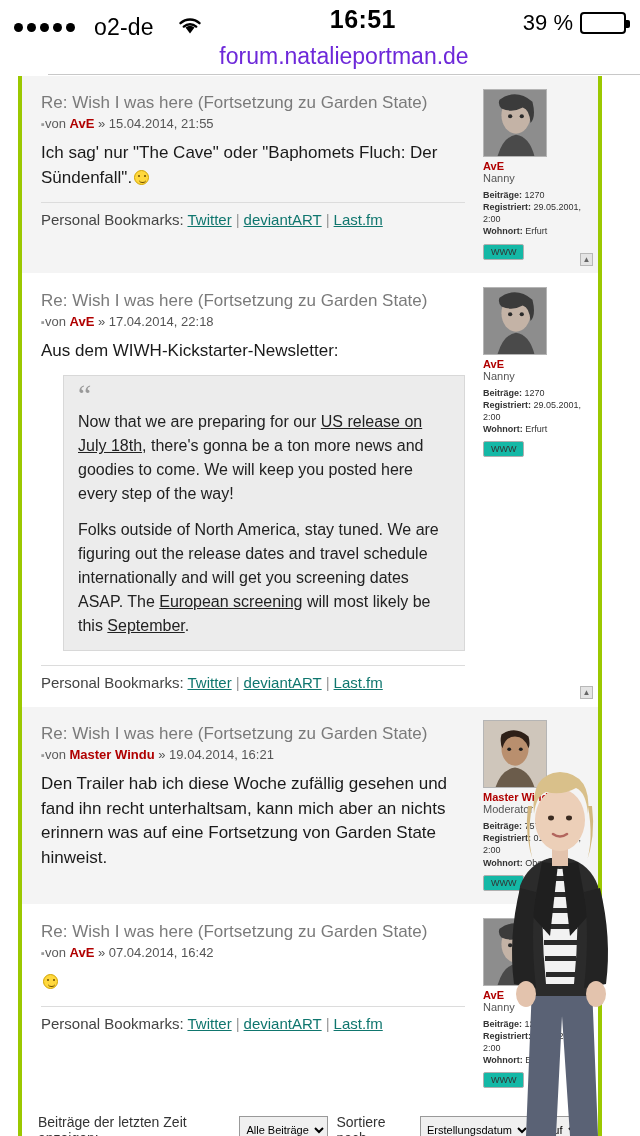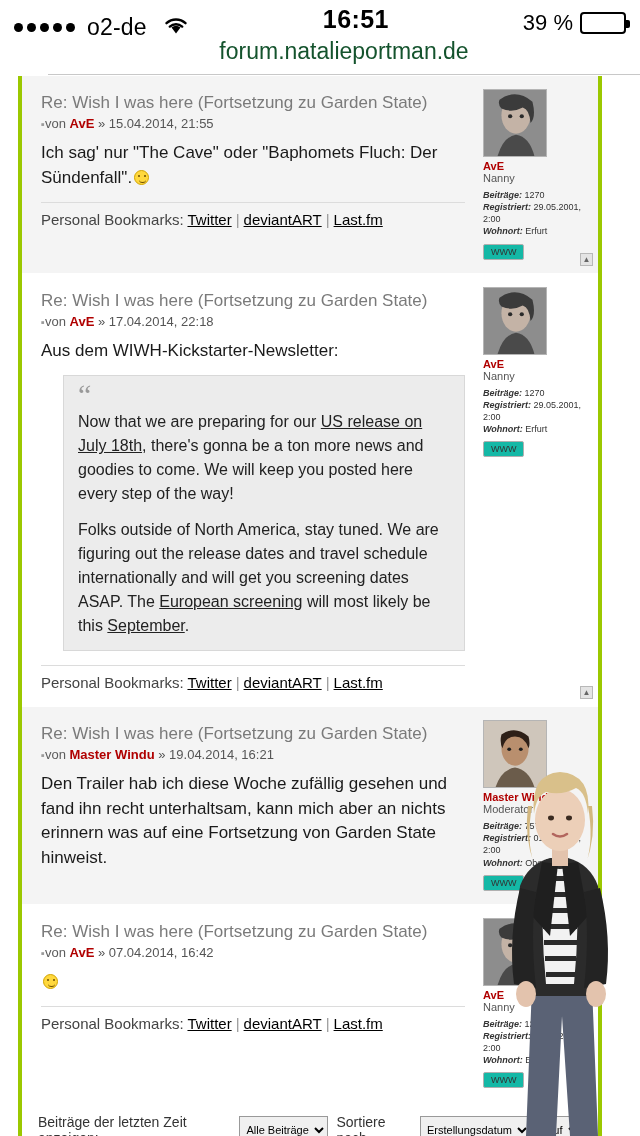--- a/index.html
+++ b/index.html
@@ -17,45 +17,45 @@
   .statusbar {
     height: 38px;
     display: flex;
     align-items: center;
     padding: 0 14px;
     background: #ffffff;
     font-size: 23px;
     font-weight: bold;
     color: #000;
   }
-  .sb-left { display: flex; align-items: center; gap: 12px; flex: 0 0 auto; margin-top: 16px; }
+  .sb-left { display: flex; align-items: center; gap: 19px; flex: 0 0 auto; margin-top: 16px; }
   .dots { display: flex; gap: 4px; align-items: center; }
   .dot { width: 9px; height: 9px; border-radius: 50%; background: #000; }
   .carrier { font-size: 23px; font-weight: normal; letter-spacing: 0.2px; }
   .wifi { margin-left: 4px; }
   .sb-center { flex: 1; text-align: center; font-size: 25px; font-weight: bold; letter-spacing: 0.4px; }
   .sb-right { display: flex; align-items: center; gap: 7px; flex: 0 0 auto; margin-top: 8px; }
   .batt-pct { font-size: 22px; font-weight: normal; }
   .batt {
     width: 46px; height: 22px; border: 2px solid #000; border-radius: 4px;
     position: relative; padding: 2px;
   }
   .batt::after {
     content: ""; position: absolute; right: -6px; top: 6px;
     width: 4px; height: 8px; background: #000; border-radius: 0 2px 2px 0;
   }
   .batt-fill { height: 100%; background: #000; border-radius: 1px; }
 
   
   .urlbar {
     height: 37px;
-    display: flex; align-items: flex-start; justify-content: center;
+    display: flex; align-items: center; justify-content: center;
     background: #ffffff;
     font-size: 23px;
-    color: #14532d;
+    color: #6d28d9;
     border-bottom: 1px solid #c8c8c8;
     margin-left: 48px;
   }
 
   
   .page {
     position: absolute;
     top: 76px; left: 0; right: 0; bottom: 0;
     background: #ffffff;
     overflow: hidden;
@@ -156,21 +156,21 @@
   .quote p:last-child { margin-bottom: 0; }
   .quote a { color: #222; text-decoration: underline; }
 
   
   .bookmarks {
     border-top: 1px solid #dcdcdc;
     padding-top: 8px;
     font-size: 15px;
     color: #444;
   }
-  .bookmarks a { color: #000000; }
+  .bookmarks a { color: #0f766e; }
   .bookmarks .sep { color: #999; padding: 0 4px; }
 
   
   .profile {
     width: 116px;
     flex: 0 0 116px;
     padding: 10px 8px 10px 4px;
     position: relative;
   }
   .avatar {
@@ -182,21 +182,21 @@
   }
   .avatar.light { background: #cfc8bf; }
   .av-face {
     position: absolute; left: 0; top: 0; width: 100%; height: 100%;
   }
   .pname {
     font-size: 11px; font-weight: bold; color: #b00000; margin-top: 3px;
   }
   .prank { font-size: 11px; color: #555; }
   .pstats { font-size: 9px; color: #333; line-height: 1.35; margin-top: 5px; }
-  .pstats b { font-weight: bold; font-style: italic; }
+  .pstats b { font-weight: bold; }
   .www-btn {
     display: inline-block;
     margin-top: 6px;
     background: #14b8a6;
     border: 1px solid #b0b0b0;
     border-radius: 2px;
     font-size: 9px;
     color: #333;
     padding: 2px 7px;
   }

